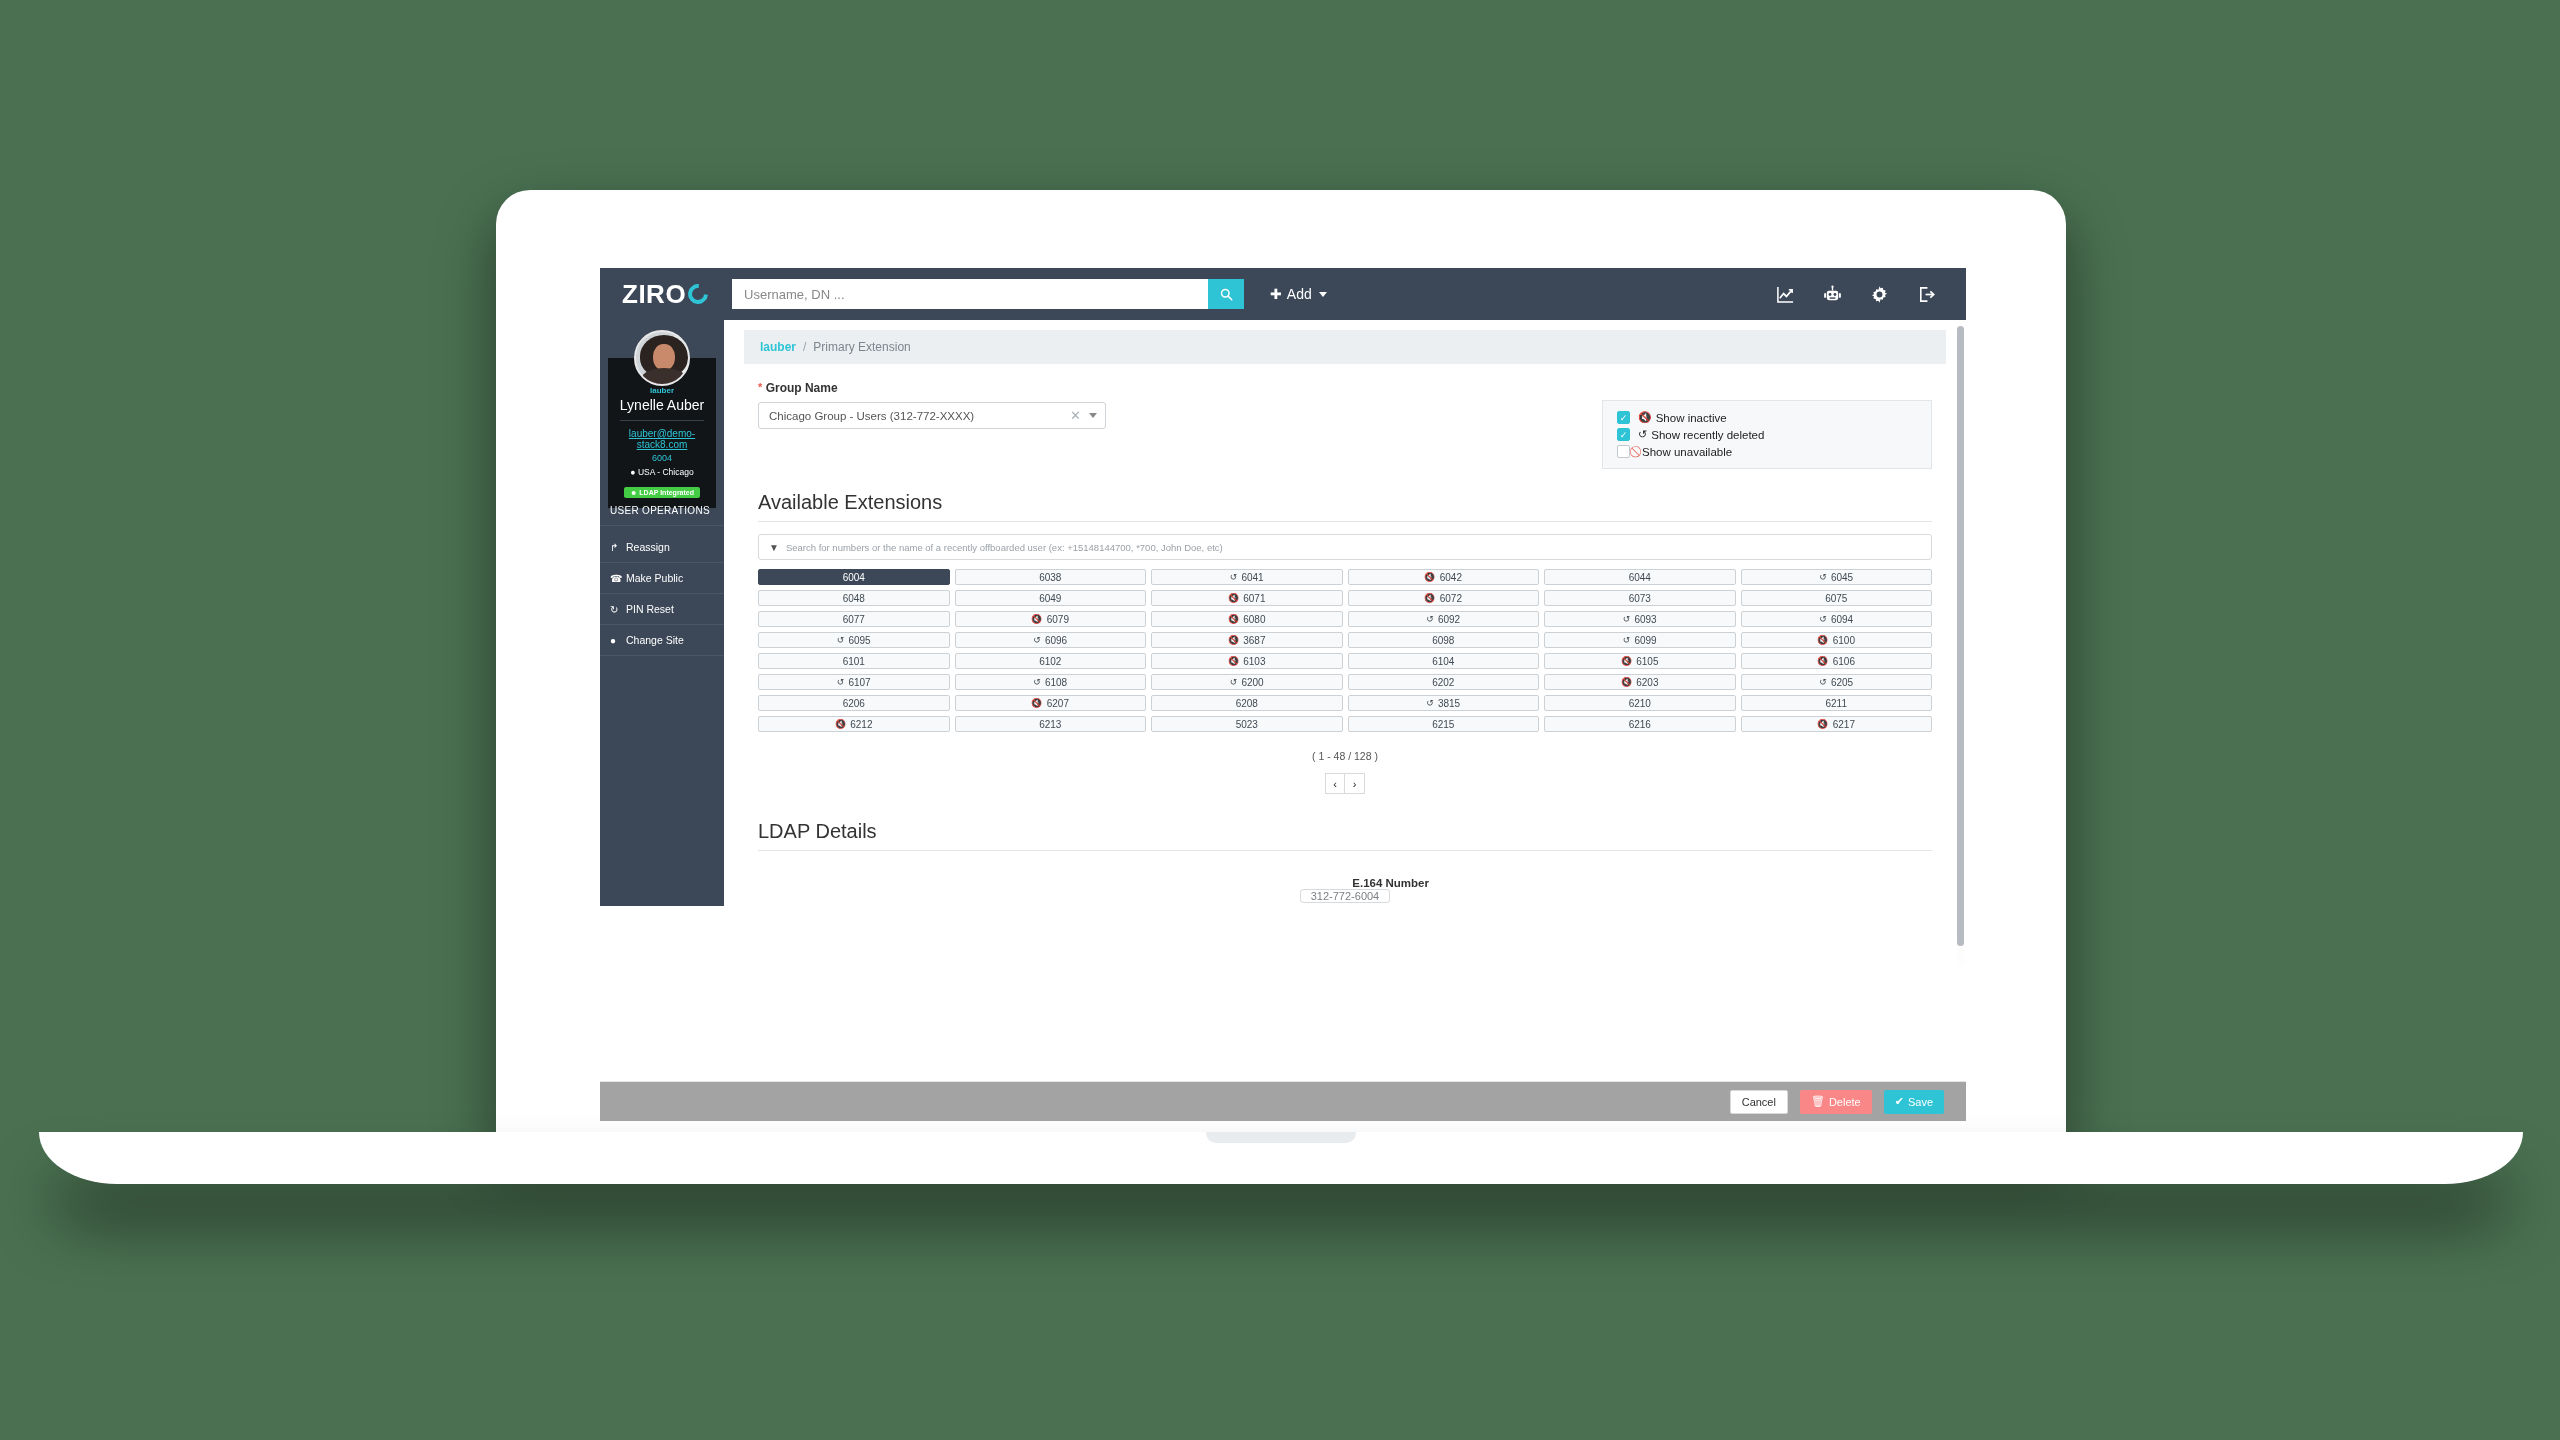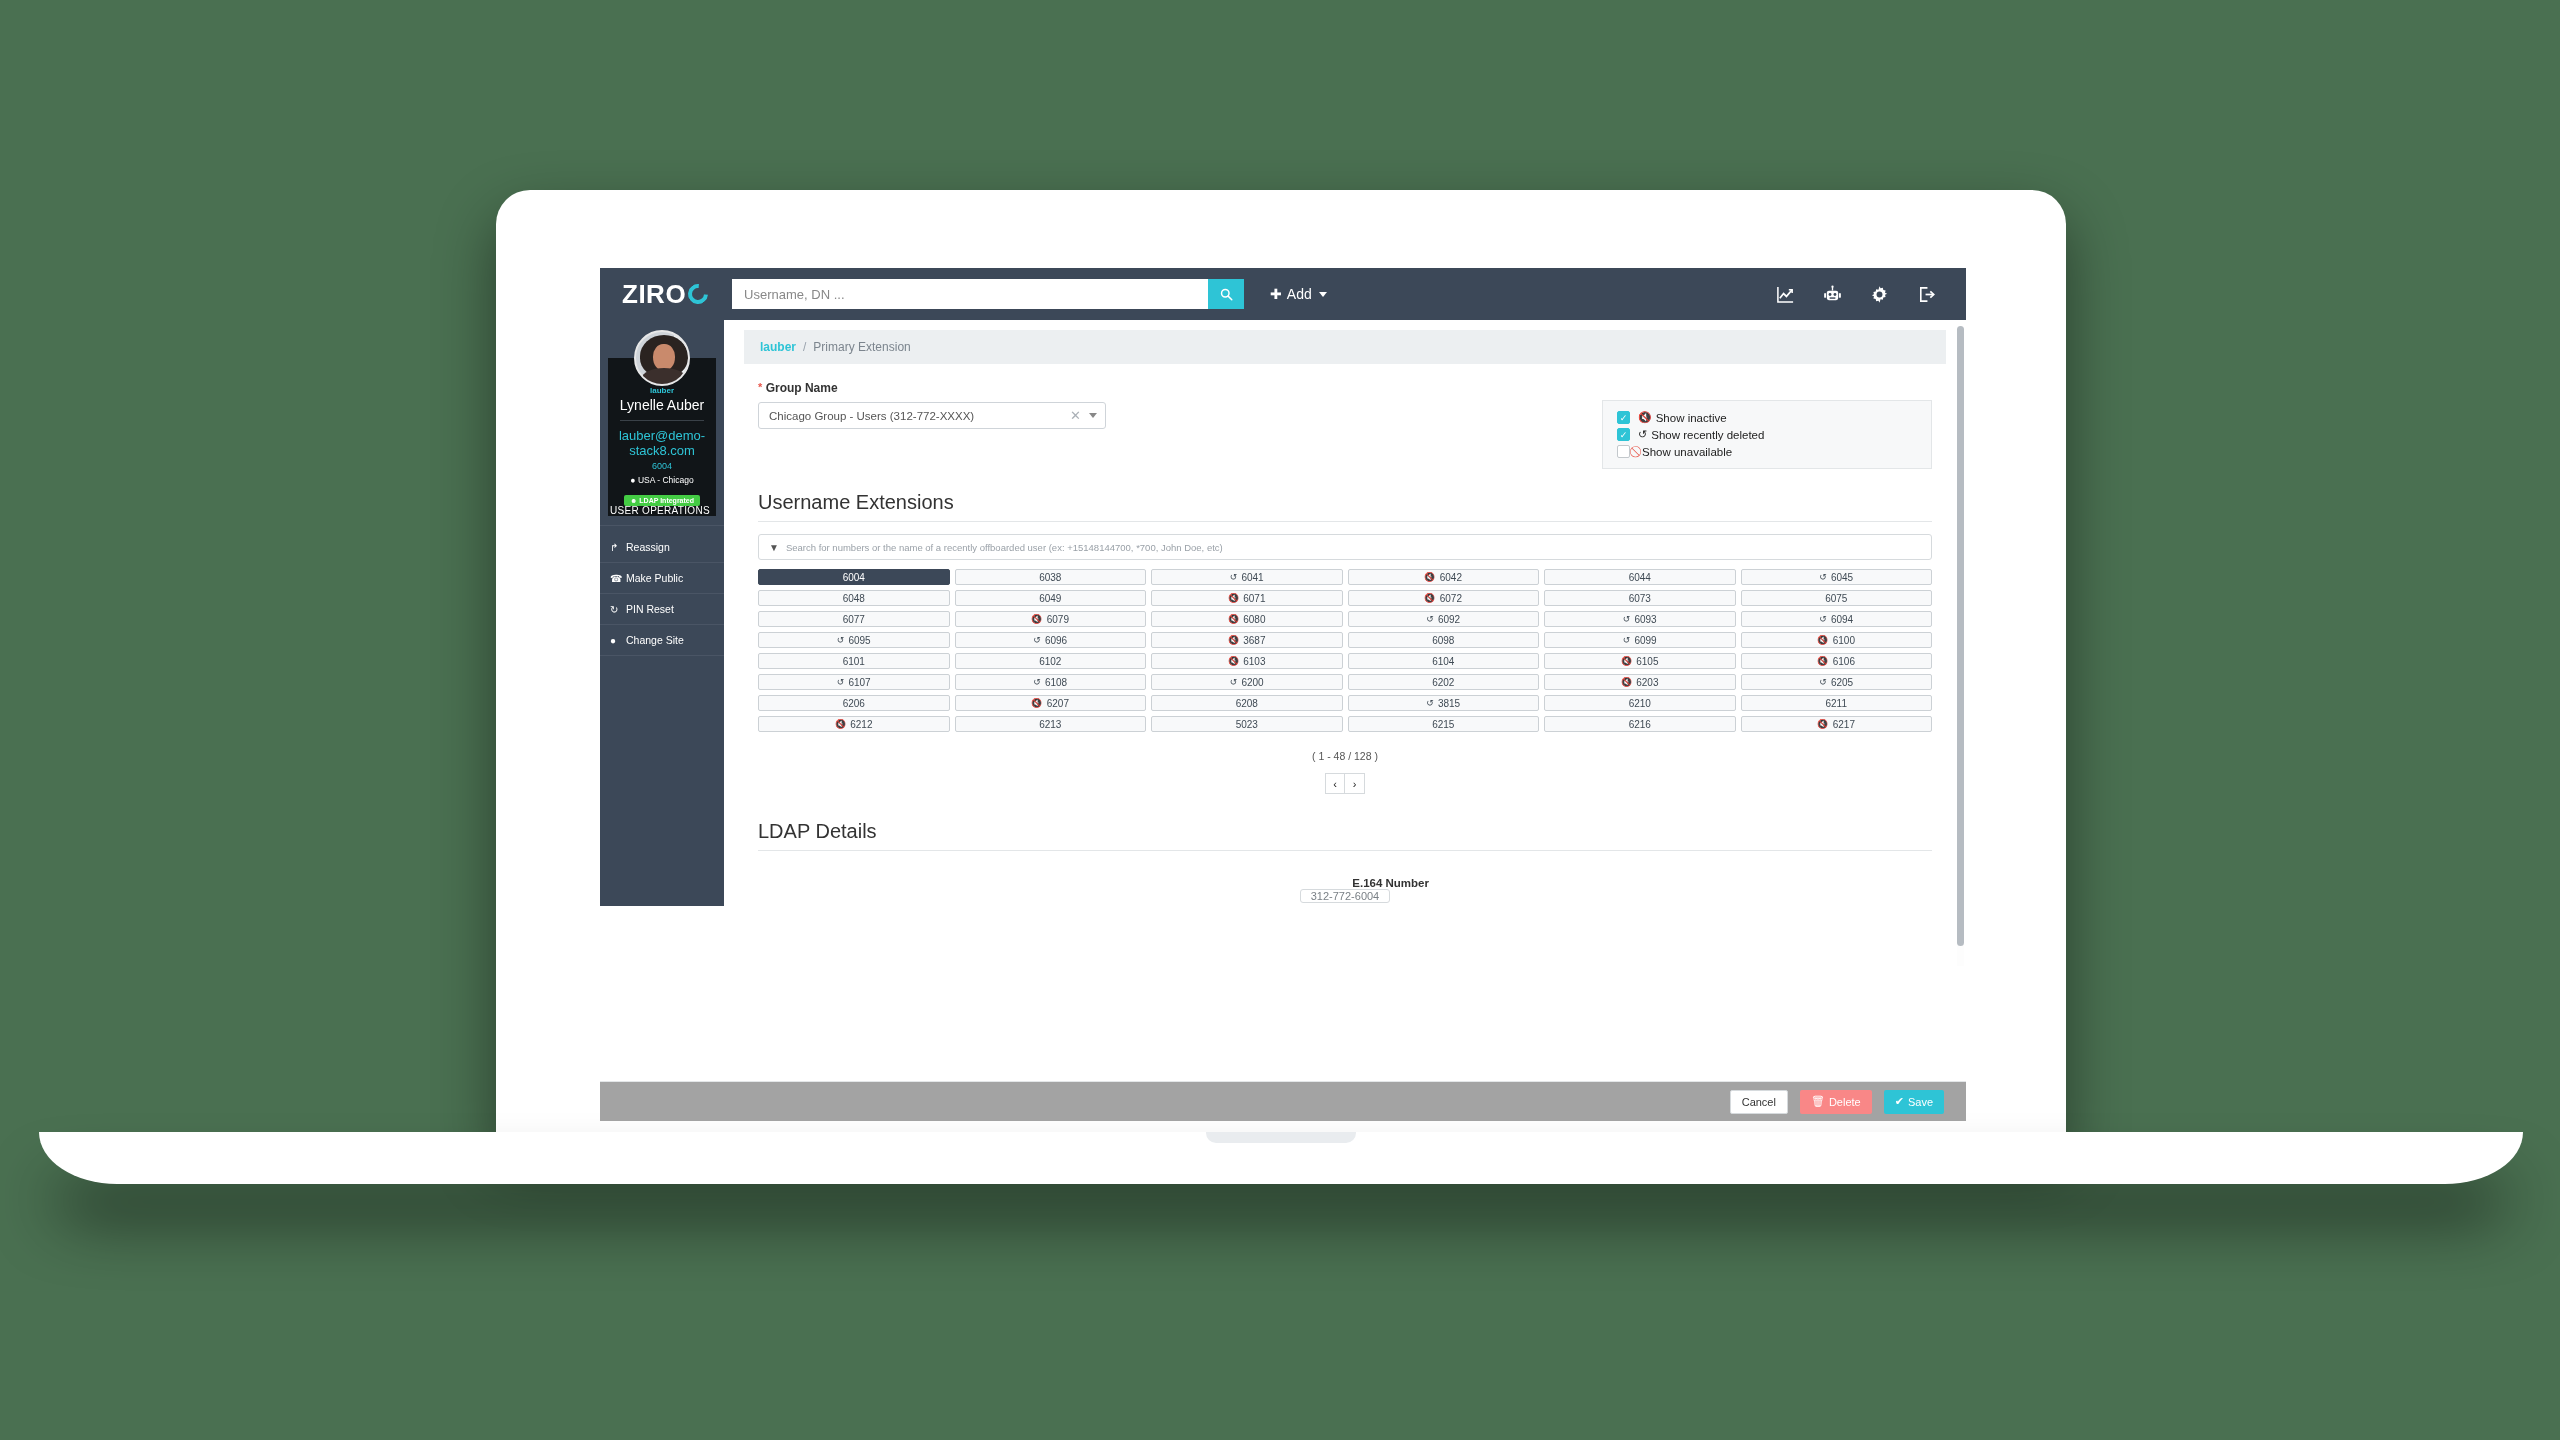--- a/index.html
+++ b/index.html
@@ -185,21 +185,21 @@
     margin-bottom: 2px;
   }
   #profile-fullname {
     color: #ffffff; font-size: 14px;
     margin-bottom: 7px;
   }
   #profile-divider {
     height: 1px; background: #3a4148;
     margin: 0 6px 7px;
   }
-  #profile-email { color: #2ec4d6; font-size: 13px; margin-bottom: 3px; }
+  #profile-email { color: #2ec4d6; font-size: 10px; margin-bottom: 3px; text-decoration: underline; }
   #profile-extension { color: #2ec4d6; font-size: 9px; margin-bottom: 4px; }
   #profile-location {
     color: #ffffff; font-size: 8.5px; margin-bottom: 6px;
   }
   #ldap-badge {
     display: inline-block;
     background: #44cc44;
     color: #ffffff;
     font-size: 7px;
     font-weight: bold;
@@ -597,21 +597,21 @@
             </div>
             <div class="filter-row">
               <span class="cb unchecked"></span>
               <span class="filter-icon unavail">⃠</span>
               <span>Show unavailable</span>
             </div>
           </div>
         </div>
 
         <div id="available-extensions-section">
-          <div class="section-title">Username Extensions</div>
+          <div class="section-title">Available Extensions</div>
 
           <div id="ext-search">
             <span class="funnel">▼</span>
             <span>Search for numbers or the name of a recently offboarded user (ex: +15148144700, *700, John Doe, etc)</span>
           </div>
 
           <div id="ext-grid">
               <div class="ext-cell selected">
                 <span>6004</span>
               </div>

